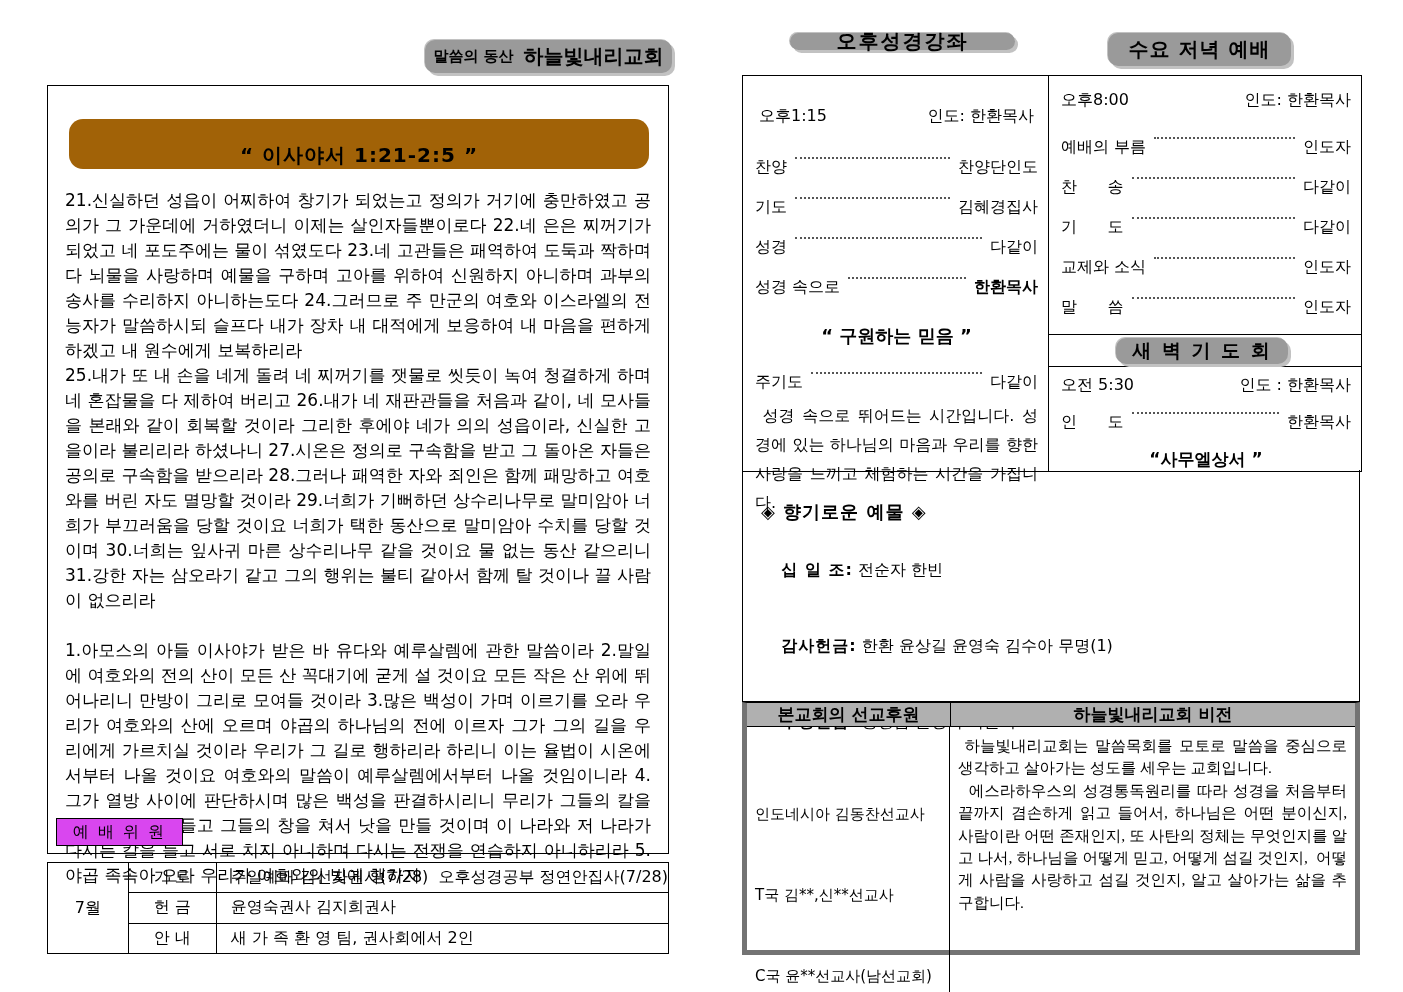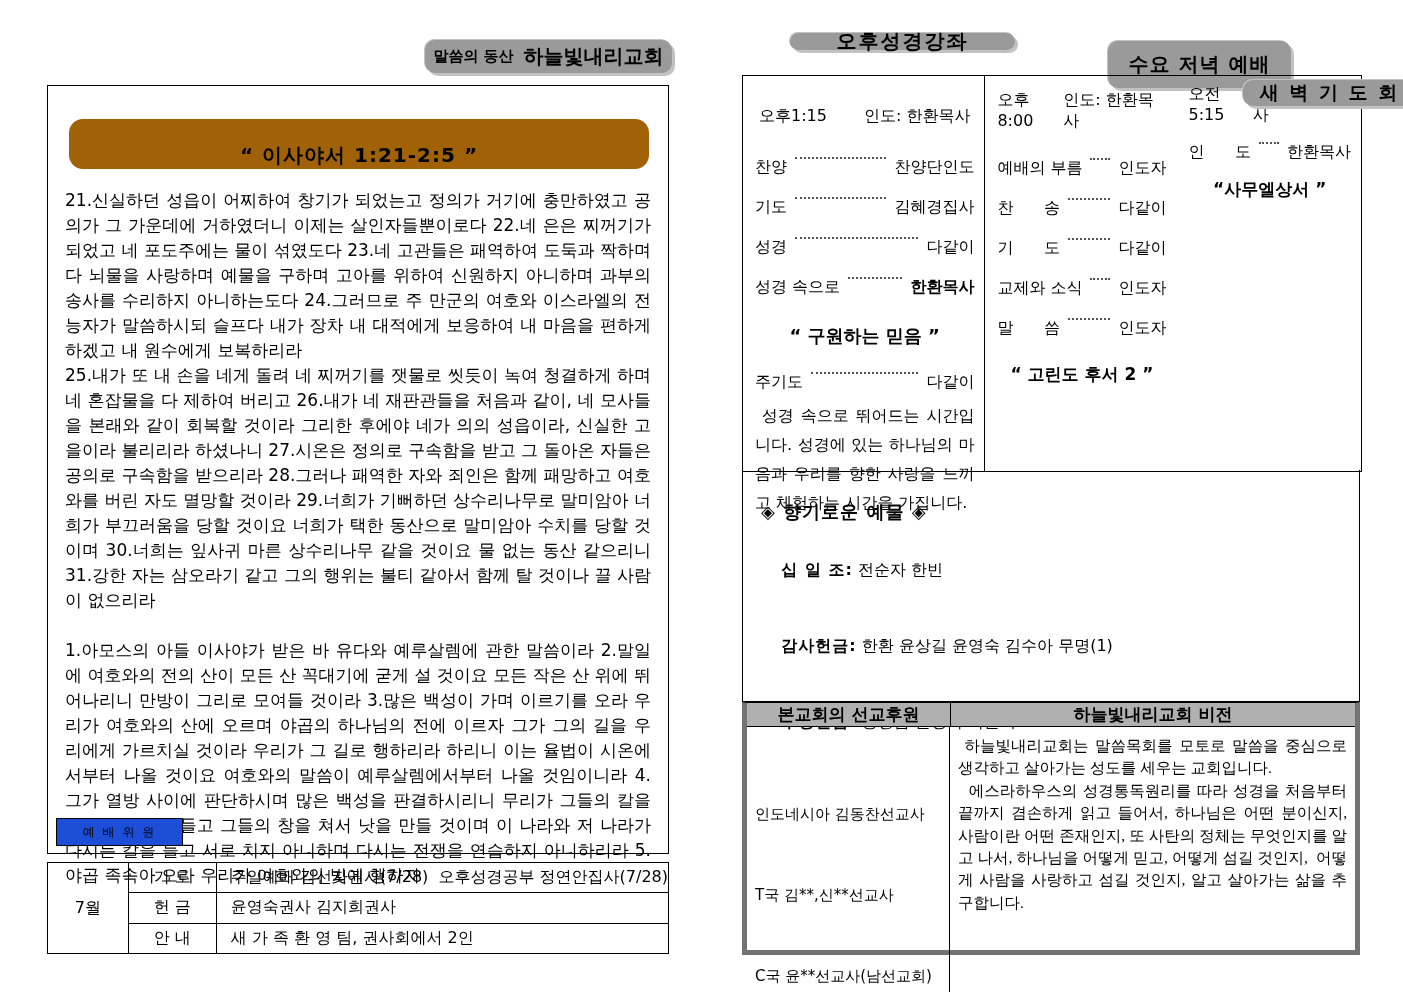--- a/index.html
+++ b/index.html
@@ -13,54 +13,54 @@
   
   .badge{
     background:#9a9a9a;color:#000;font-weight:bold;
     display:flex;align-items:center;justify-content:center;
     border-radius:10px;box-shadow:3px 3px 0 #c2c2c2, -1px -1px 0 #c2c2c2;
   }
   .badge-top{left:425px;top:40px;width:247px;height:33px;gap:10px;}
   .badge-top .part1{font-size:15px;}
   .badge-top .part2{font-size:20px;}
   .badge-class{left:790px;top:33px;width:225px;height:17px;font-size:20px;letter-spacing:2px;}
-  .badge-wed{left:1108px;top:33px;width:183px;height:47px;font-size:20px;letter-spacing:1px;margin-top:8px;}
+  .badge-wed{left:1108px;top:33px;width:183px;height:33px;font-size:20px;letter-spacing:1px;}
   .badge-dawn{left:67px;top:3px;width:172px;height:26px;font-size:19px;letter-spacing:2px;position:absolute;}
   
   .left-page{left:47px;top:85px;width:620px;height:767px;border:1px solid #000;background:#fff;}
   .title-box{
     position:absolute;left:21px;top:33px;width:580px;height:50px;
     background:#a16207;border-radius:14px;
     display:flex;align-items:flex-end;justify-content:center;
     font-weight:bold;font-size:20px;letter-spacing:1px;
   }
   .scripture{
     position:absolute;left:17px;top:102px;width:586px;
     font-size:17px;line-height:25px;text-align:justify;word-break:break-all;
   }
   .scripture p{margin:0;}
   .scripture p.gap{margin-top:25px;}
   .worship-label{
     position:absolute;left:8px;top:732px;width:125px;height:26px;
-    background:#1d4ed8;border:1px solid #000;
+    background:#d946ef;border:1px solid #000;
     display:flex;align-items:center;justify-content:center;
-    font-size:12px;letter-spacing:2px;
+    font-size:16px;letter-spacing:2px;
   }
   
   .left-table{left:47px;top:862px;width:620px;height:90px;border:1px solid #000;display:flex;font-size:16px;}
   .lt-month{width:88px;border-right:1px solid #000;display:flex;align-items:center;justify-content:center;}
   .lt-rows{flex:1;display:flex;flex-direction:column;}
   .lt-row{flex:1;display:flex;border-bottom:1px solid #000;}
   .lt-row:last-child{border-bottom:none;}
   .lt-label{width:87px;border-right:1px solid #000;display:flex;align-items:center;justify-content:center;white-space:pre;}
   .lt-value{flex:1;display:flex;align-items:center;padding-left:14px;white-space:pre;}
   
   .boxA{left:742px;top:75px;width:618px;height:395px;border:1px solid #000;display:flex;}
   .colA-left{width:306px;border-right:1px solid #000;padding:12px 10px 0 12px;box-sizing:border-box;}
-  .colA-right{flex:1;display:flex;flex-direction:row;box-sizing:border-box;}
+  .colA-right{flex:1;display:flex;flex-direction:column;box-sizing:border-box;}
   .time-row{display:flex;justify-content:space-between;font-size:16px;}
   .tr-pad{margin:18px 4px 0 4px;}
   .order-list{margin-top:30px;}
   .order-item{display:flex;align-items:flex-start;font-size:16px;}
   .order-item + .order-item{margin-top:19px;}
   .oi-label{white-space:pre;}
   .oi-leader{flex:1;border-bottom:2px dotted #555;margin:0 8px 5px 8px;min-width:20px;}
   .oi-value{white-space:pre;}
   .subtitle{text-align:center;font-weight:bold;font-size:18px;}
   .desc{font-size:16px;line-height:29px;text-align:justify;word-break:break-all;white-space:pre-wrap;}
@@ -197,21 +197,21 @@
       </div>
       <div class="subtitle" style="margin-top:24px;font-size:17px">“ 고린도 후서 2  ”</div>
     </div>
 
     <div class="dawn-band">
       <div class="badge badge-dawn">새 벽 기 도 회</div>
     </div>
 
     <div class="dawn-content">
       <div class="time-row">
-        <span>오전 5:15</span>
+        <span>오전 5:30</span>
         <span>인도 : 한환목사</span>
       </div>
       <div class="order-item" style="margin-top:16px">
         <span class="oi-label">인      도</span>
         <span class="oi-leader"></span>
         <span class="oi-value">한환목사</span>
       </div>
       <div class="subtitle" style="margin-top:15px;font-size:17px">“사무엘상서 ”</div>
     </div>
   </div>

